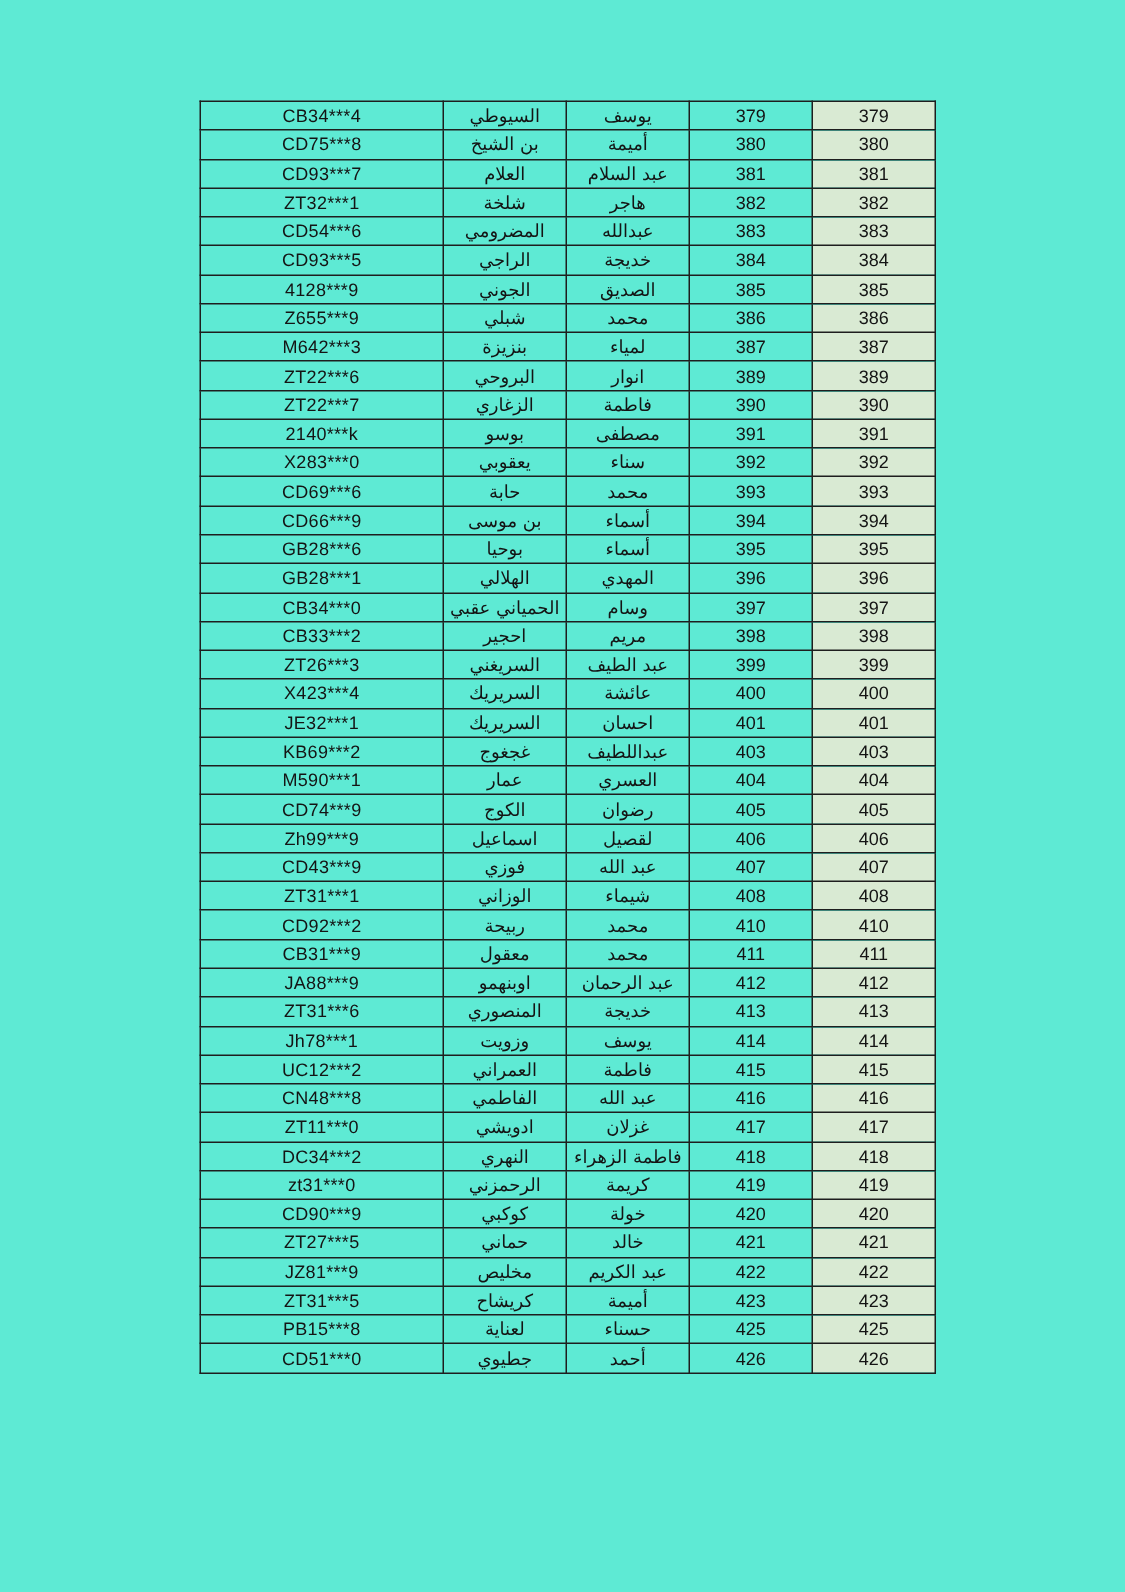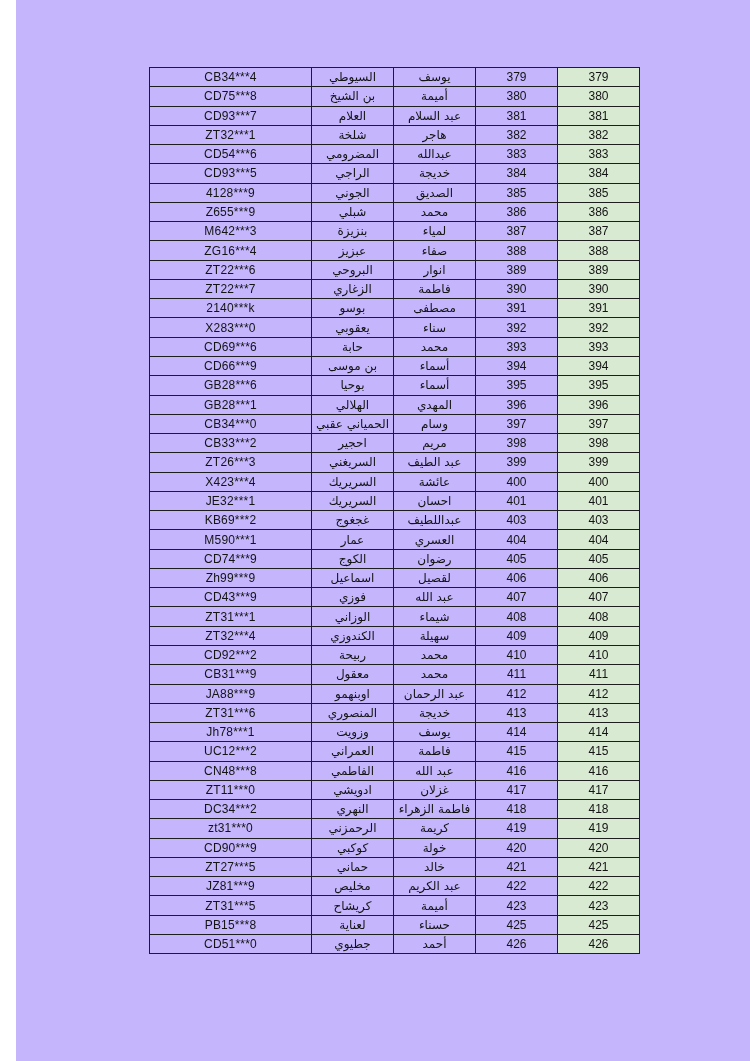--- a/index.html
+++ b/index.html
@@ -10,22 +10,21 @@
   body {
     position: relative;
     width: 750px;
     height: 1061px;
     font-family: "Liberation Sans", sans-serif;
     overflow: hidden;
   }
   .page {
     position: absolute;
     inset: 0;
-    background: #c4b5fd;
-    margin-left: 16px;
+    background: #5eead4;
   }
   table.roster {
     position: absolute;
     left: 133px;
     top: 67px;
     width: 490px;
     border-collapse: collapse;
     table-layout: fixed;
   }
   table.roster td {
@@ -134,27 +133,20 @@
           <td class="cell-num" style="background: rgb(217, 234, 211);">386</td>
         </tr>
         <tr>
           <td class="cell-id">M642***3</td>
           <td class="cell-ar">بنزيزة</td>
           <td class="cell-ar">لمياء</td>
           <td class="cell-num">387</td>
           <td class="cell-num" style="background: rgb(217, 234, 211);">387</td>
         </tr>
         <tr>
-          <td class="cell-id">ZG16***4</td>
-          <td class="cell-ar">عبزيز</td>
-          <td class="cell-ar">صفاء</td>
-          <td class="cell-num">388</td>
-          <td class="cell-num" style="background: rgb(217, 234, 211);">388</td>
-        </tr>
-        <tr>
           <td class="cell-id">ZT22***6</td>
           <td class="cell-ar">البروحي</td>
           <td class="cell-ar">انوار</td>
           <td class="cell-num">389</td>
           <td class="cell-num" style="background: rgb(217, 234, 211);">389</td>
         </tr>
         <tr>
           <td class="cell-id">ZT22***7</td>
           <td class="cell-ar">الزغاري</td>
           <td class="cell-ar">فاطمة</td>
@@ -274,27 +266,20 @@
           <td class="cell-num" style="background: rgb(217, 234, 211);">407</td>
         </tr>
         <tr>
           <td class="cell-id">ZT31***1</td>
           <td class="cell-ar">الوزاني</td>
           <td class="cell-ar">شيماء</td>
           <td class="cell-num">408</td>
           <td class="cell-num" style="background: rgb(217, 234, 211);">408</td>
         </tr>
         <tr>
-          <td class="cell-id">ZT32***4</td>
-          <td class="cell-ar">الكندوزي</td>
-          <td class="cell-ar">سهيلة</td>
-          <td class="cell-num">409</td>
-          <td class="cell-num" style="background: rgb(217, 234, 211);">409</td>
-        </tr>
-        <tr>
           <td class="cell-id">CD92***2</td>
           <td class="cell-ar">ربيحة</td>
           <td class="cell-ar">محمد</td>
           <td class="cell-num">410</td>
           <td class="cell-num" style="background: rgb(217, 234, 211);">410</td>
         </tr>
         <tr>
           <td class="cell-id">CB31***9</td>
           <td class="cell-ar">معقول</td>
           <td class="cell-ar">محمد</td>

